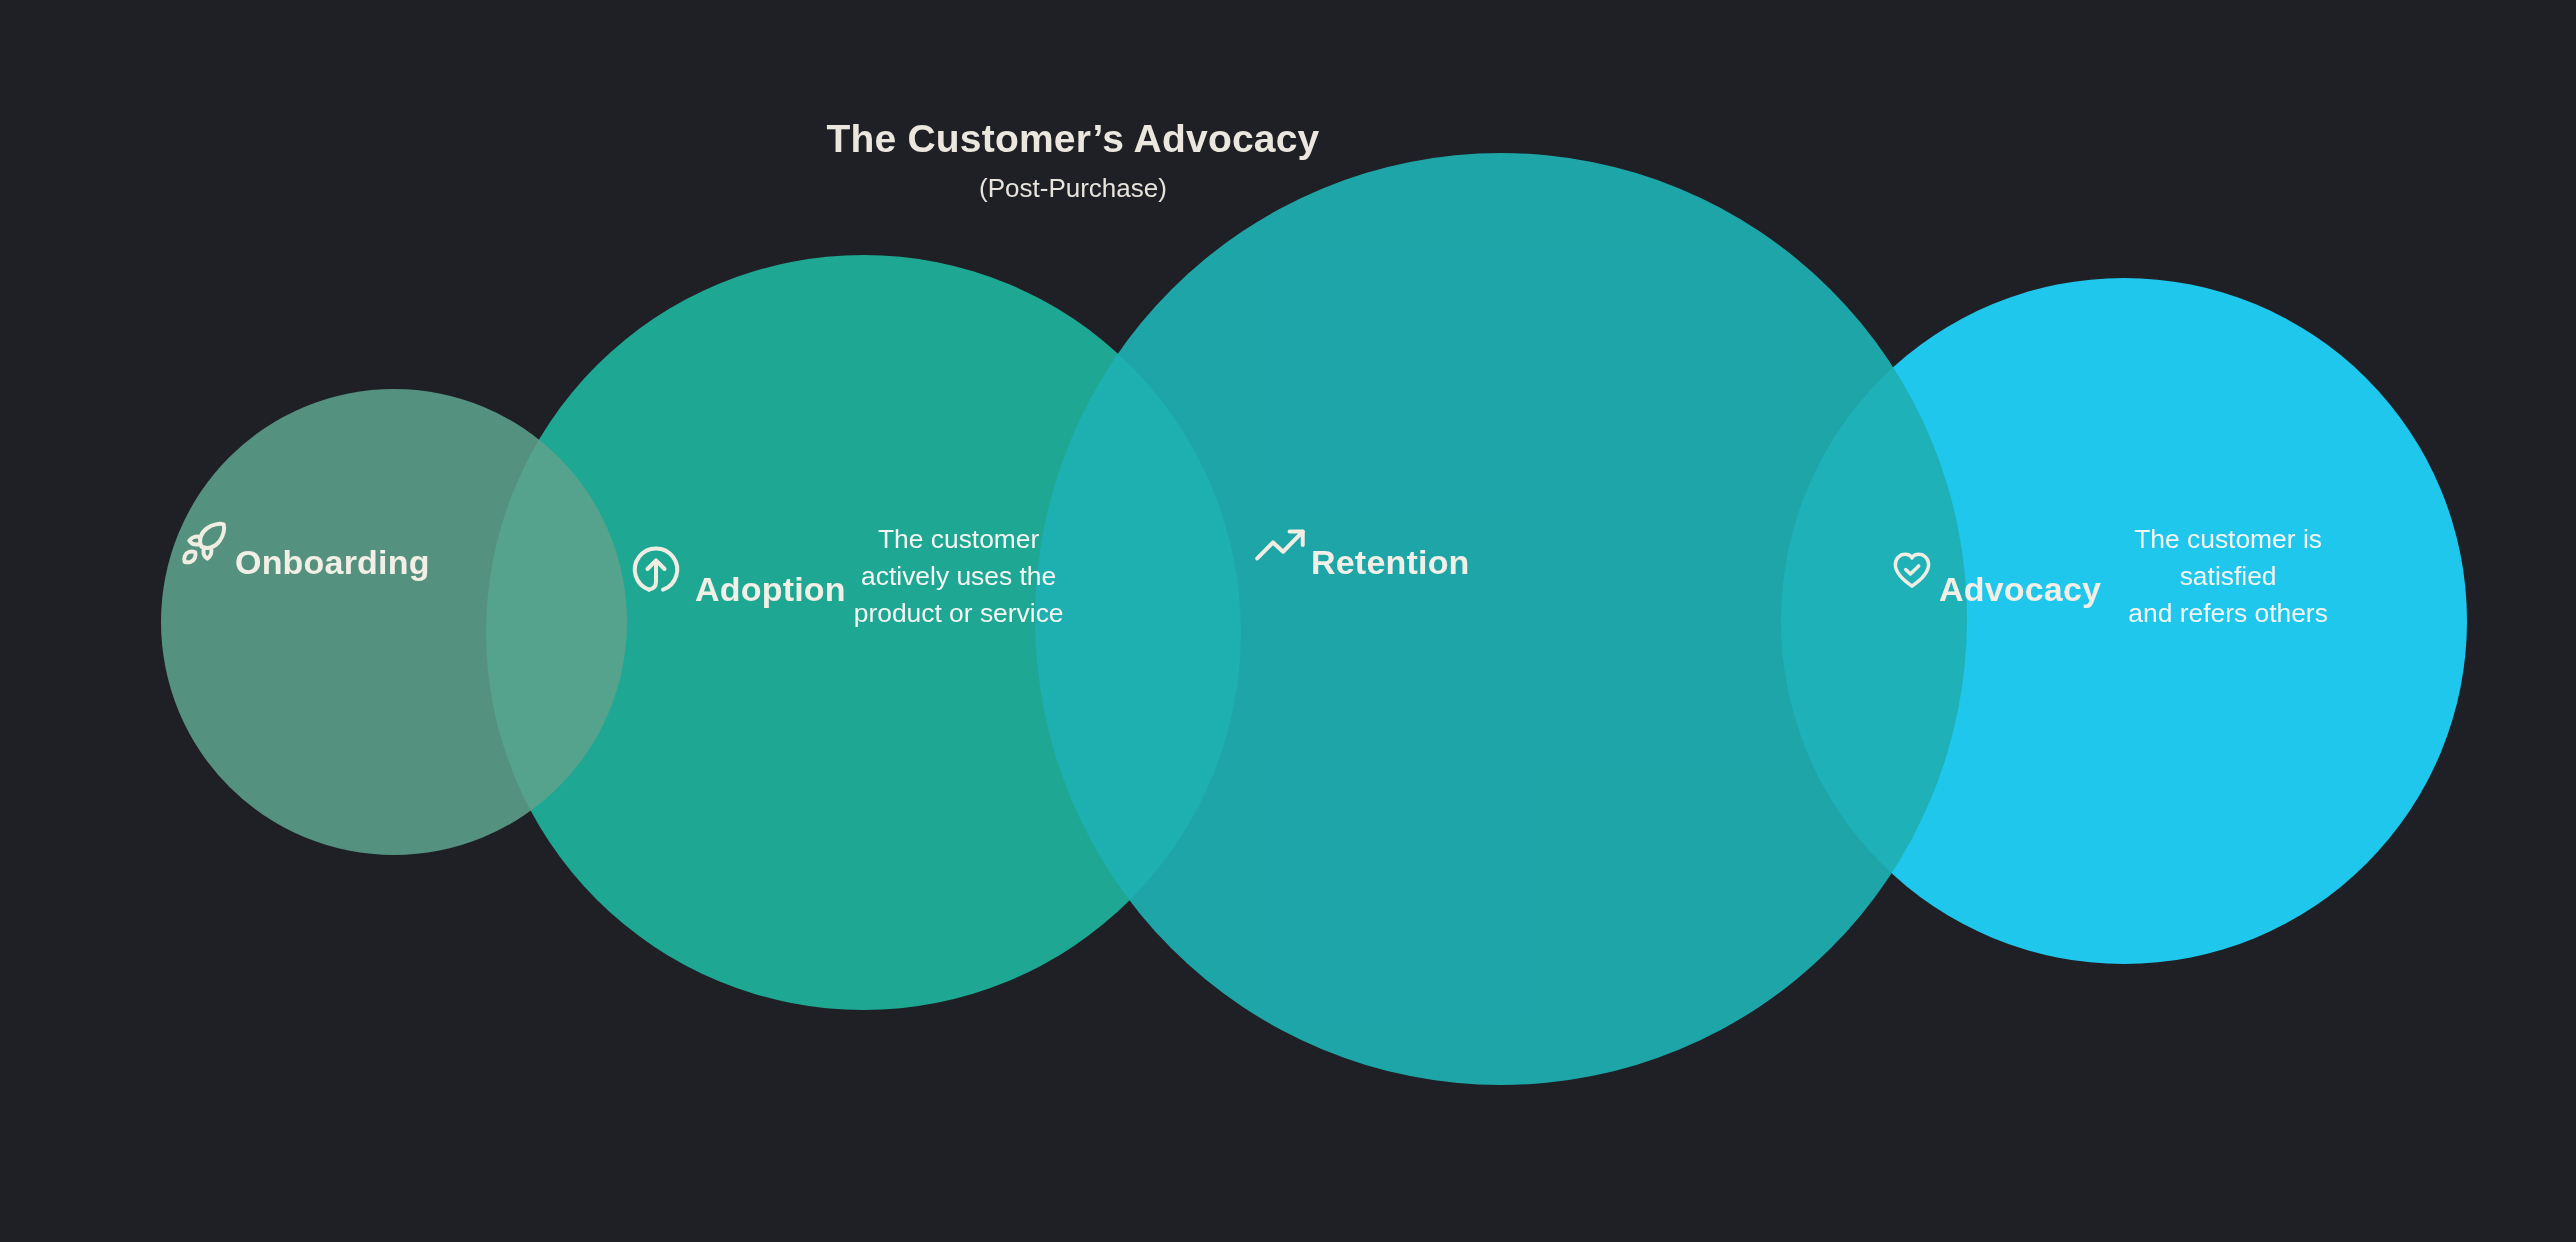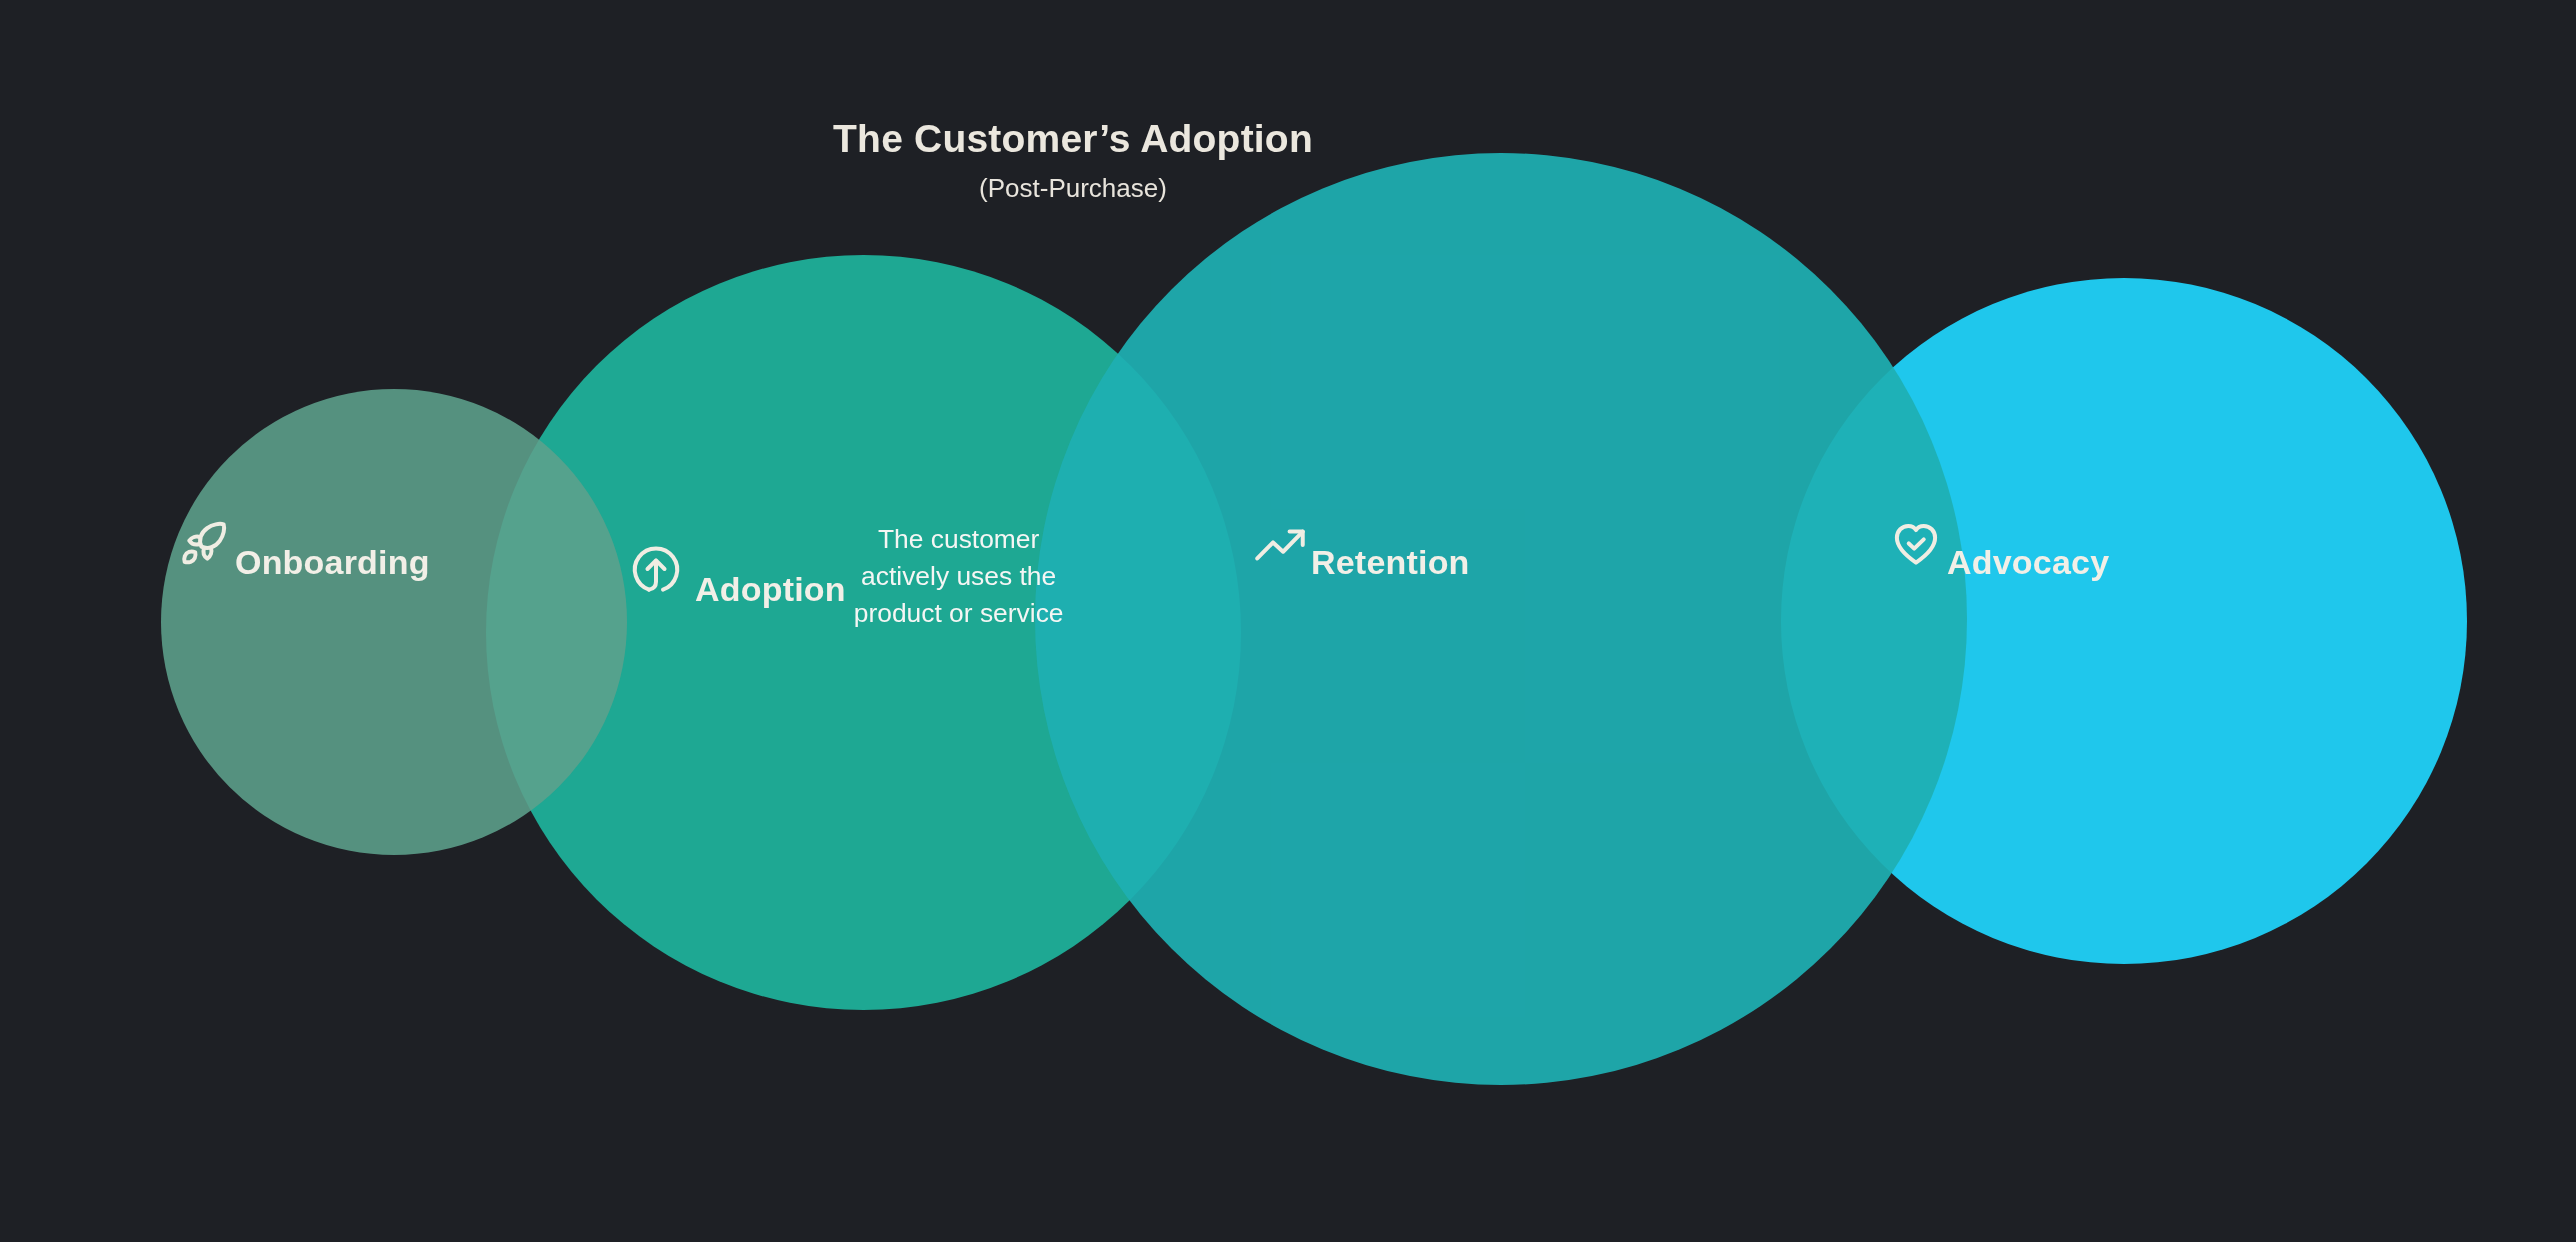--- a/index.html
+++ b/index.html
@@ -104,21 +104,21 @@
   }
   .label-onboarding { left: 408px; }
   .label-adoption   { left: 860px; gap: 8px; }
   .label-retention  { left: 1484px; }
   .label-advocacy   { left: 2120px; }
 </style>
 </head>
 <body>
 
 <div class="header-block">
-  <div class="header-title">The Customer’s Adoption</div>
+  <div class="header-title">The Customer’s Advocacy</div>
   <div class="header-subtitle">(Post-Purchase)</div>
 </div>
 
 <div class="stage-circle circle-onboarding"></div>
 <div class="stage-circle circle-adoption"></div>
 <div class="stage-circle circle-retention"></div>
 <div class="stage-circle circle-advocacy"></div>
 
 <div class="stage-label label-onboarding">
   <span class="stage-icon">
@@ -157,14 +157,16 @@
 </div>
 
 <div class="stage-label label-advocacy">
   <span class="stage-icon">
     <svg viewBox="0 0 24 24">
       <path d="M12 19.2 C 8.2 16.6, 4.6 13.5, 4.6 9.6 C 4.6 6.9, 6.6 5.0, 9.0 5.0 C 10.4 5.0, 11.5 5.7, 12 6.6 C 12.5 5.7, 13.6 5.0, 15.0 5.0 C 17.4 5.0, 19.4 6.9, 19.4 9.6 C 19.4 13.5, 15.8 16.6, 12 19.2 Z"></path>
       <path d="M9.2 11.8 L11.3 13.8 L15 10.2"></path>
     </svg>
   </span>
   <div class="stage-name">Advocacy</div>
+  <div class="stage-desc">The customer is satisfied
+and refers others</div>
 </div>
 
 
 </body></html>

